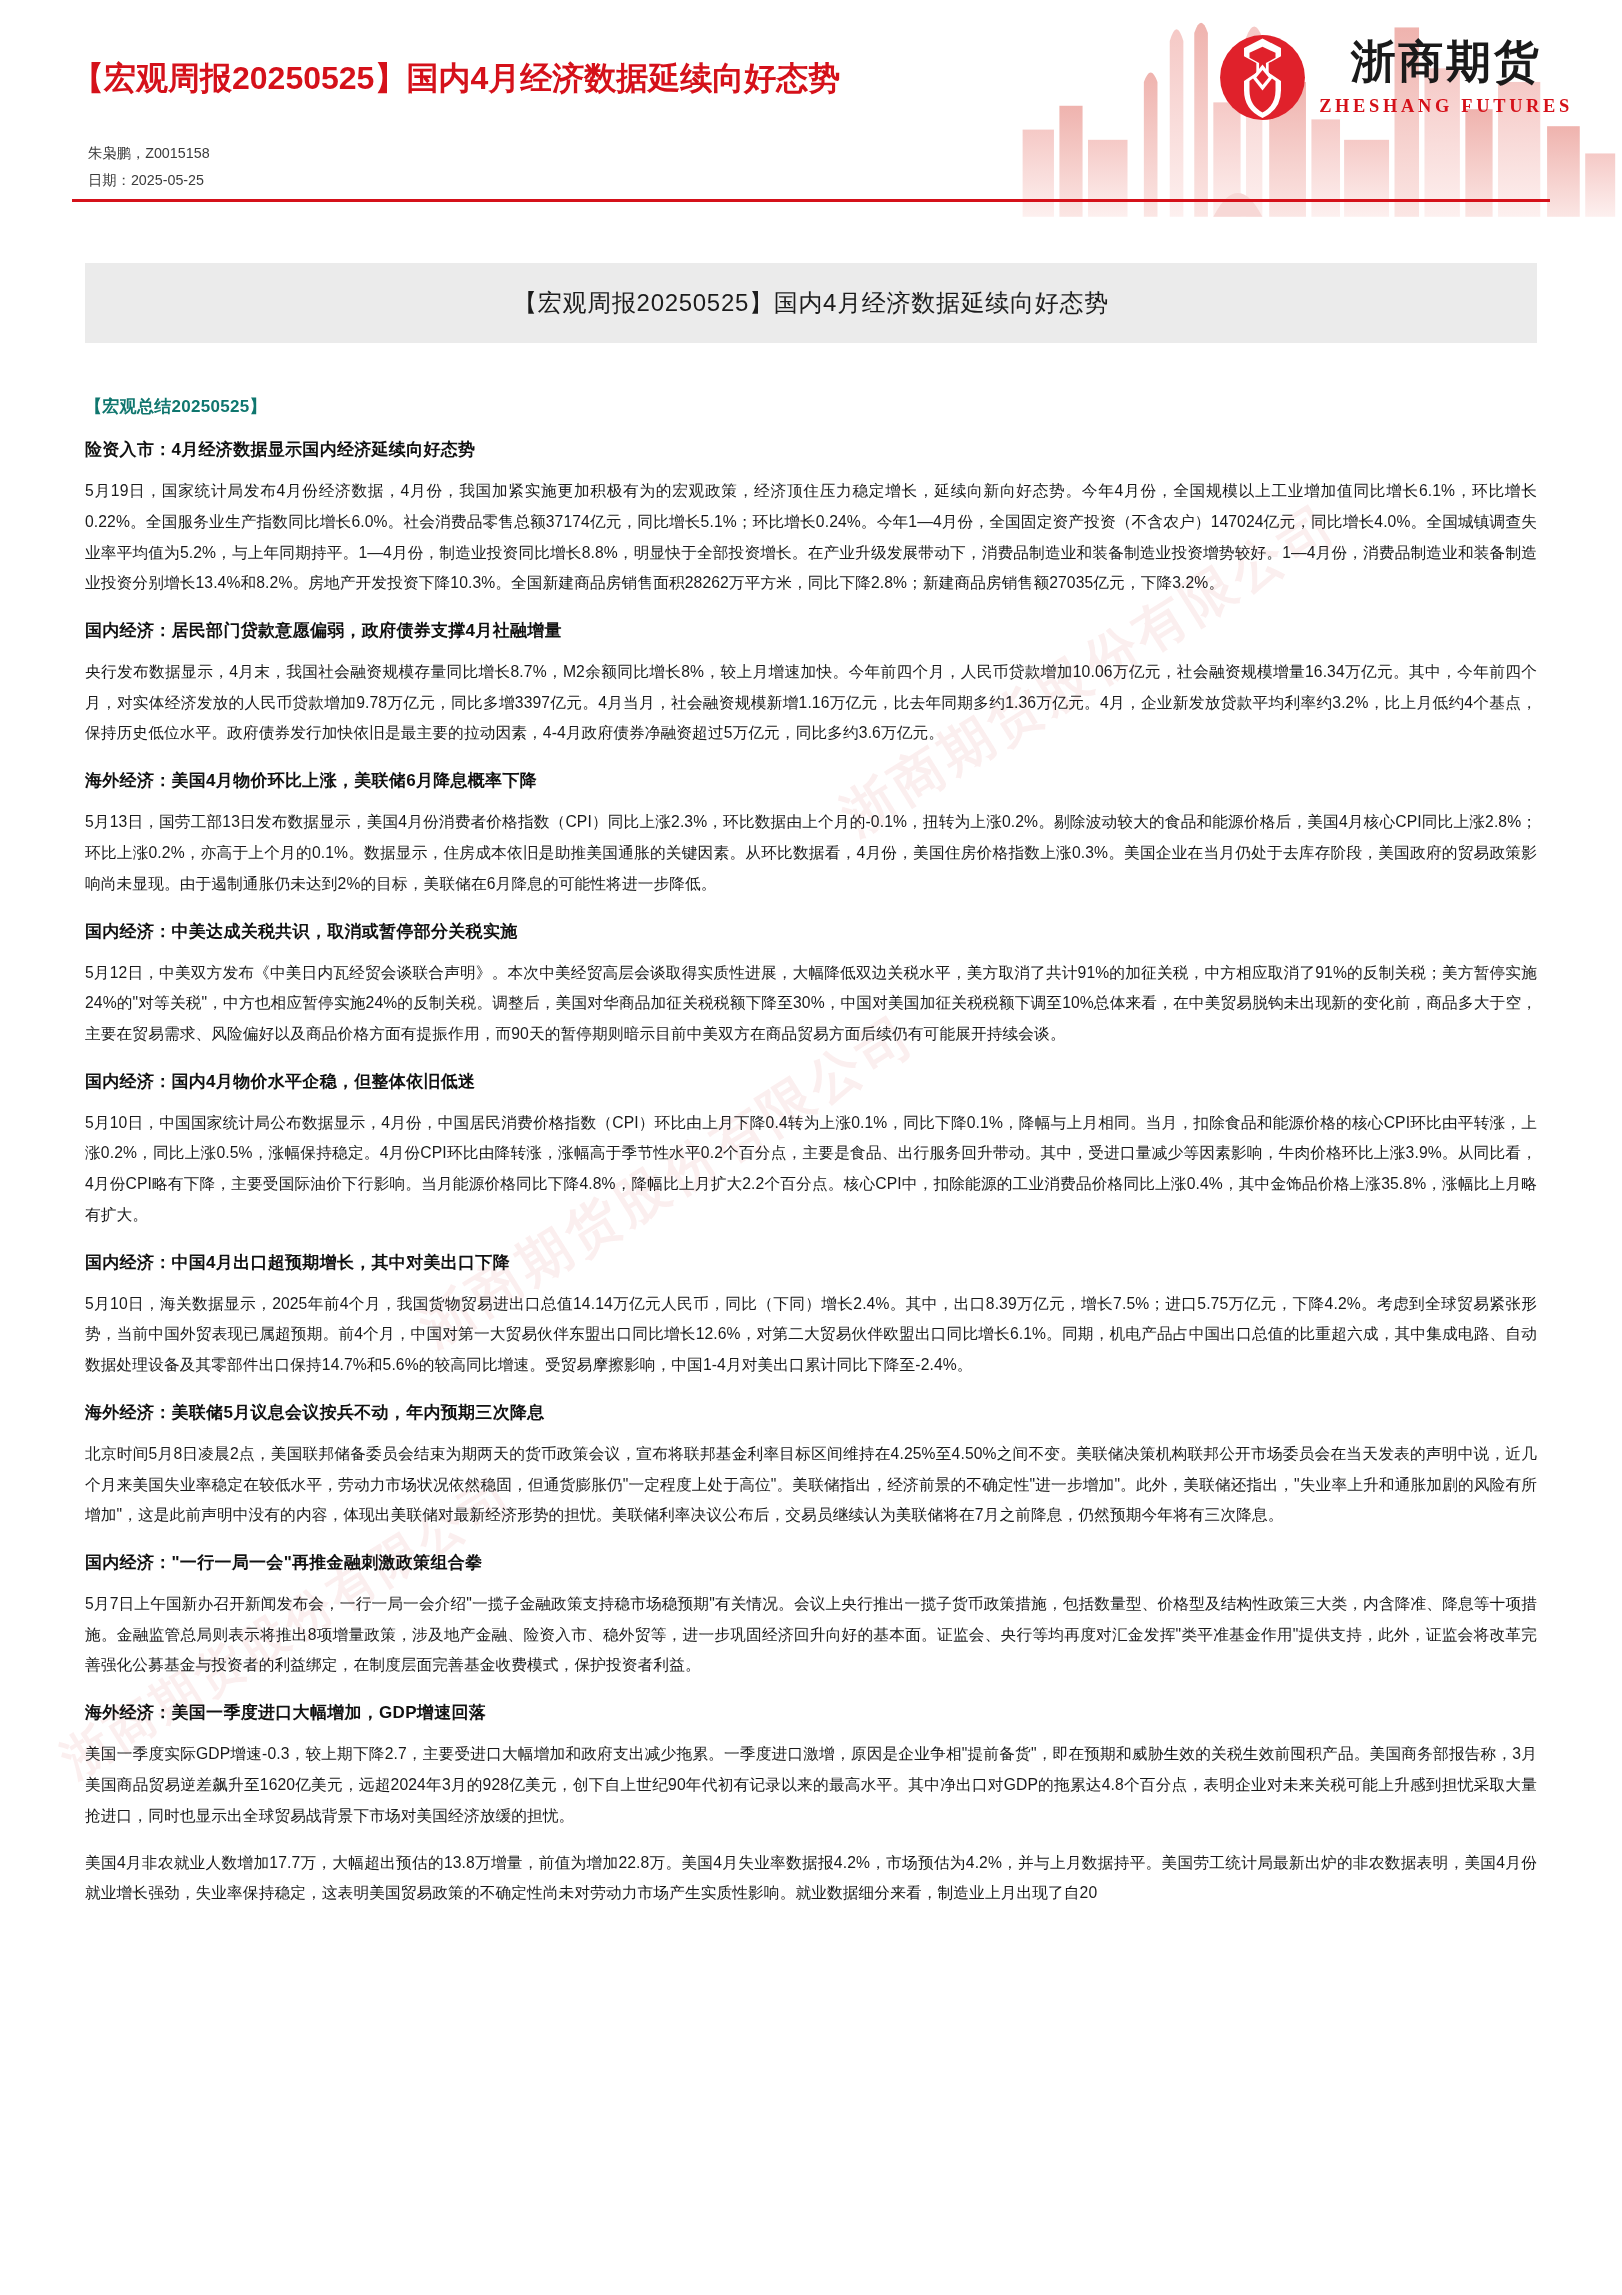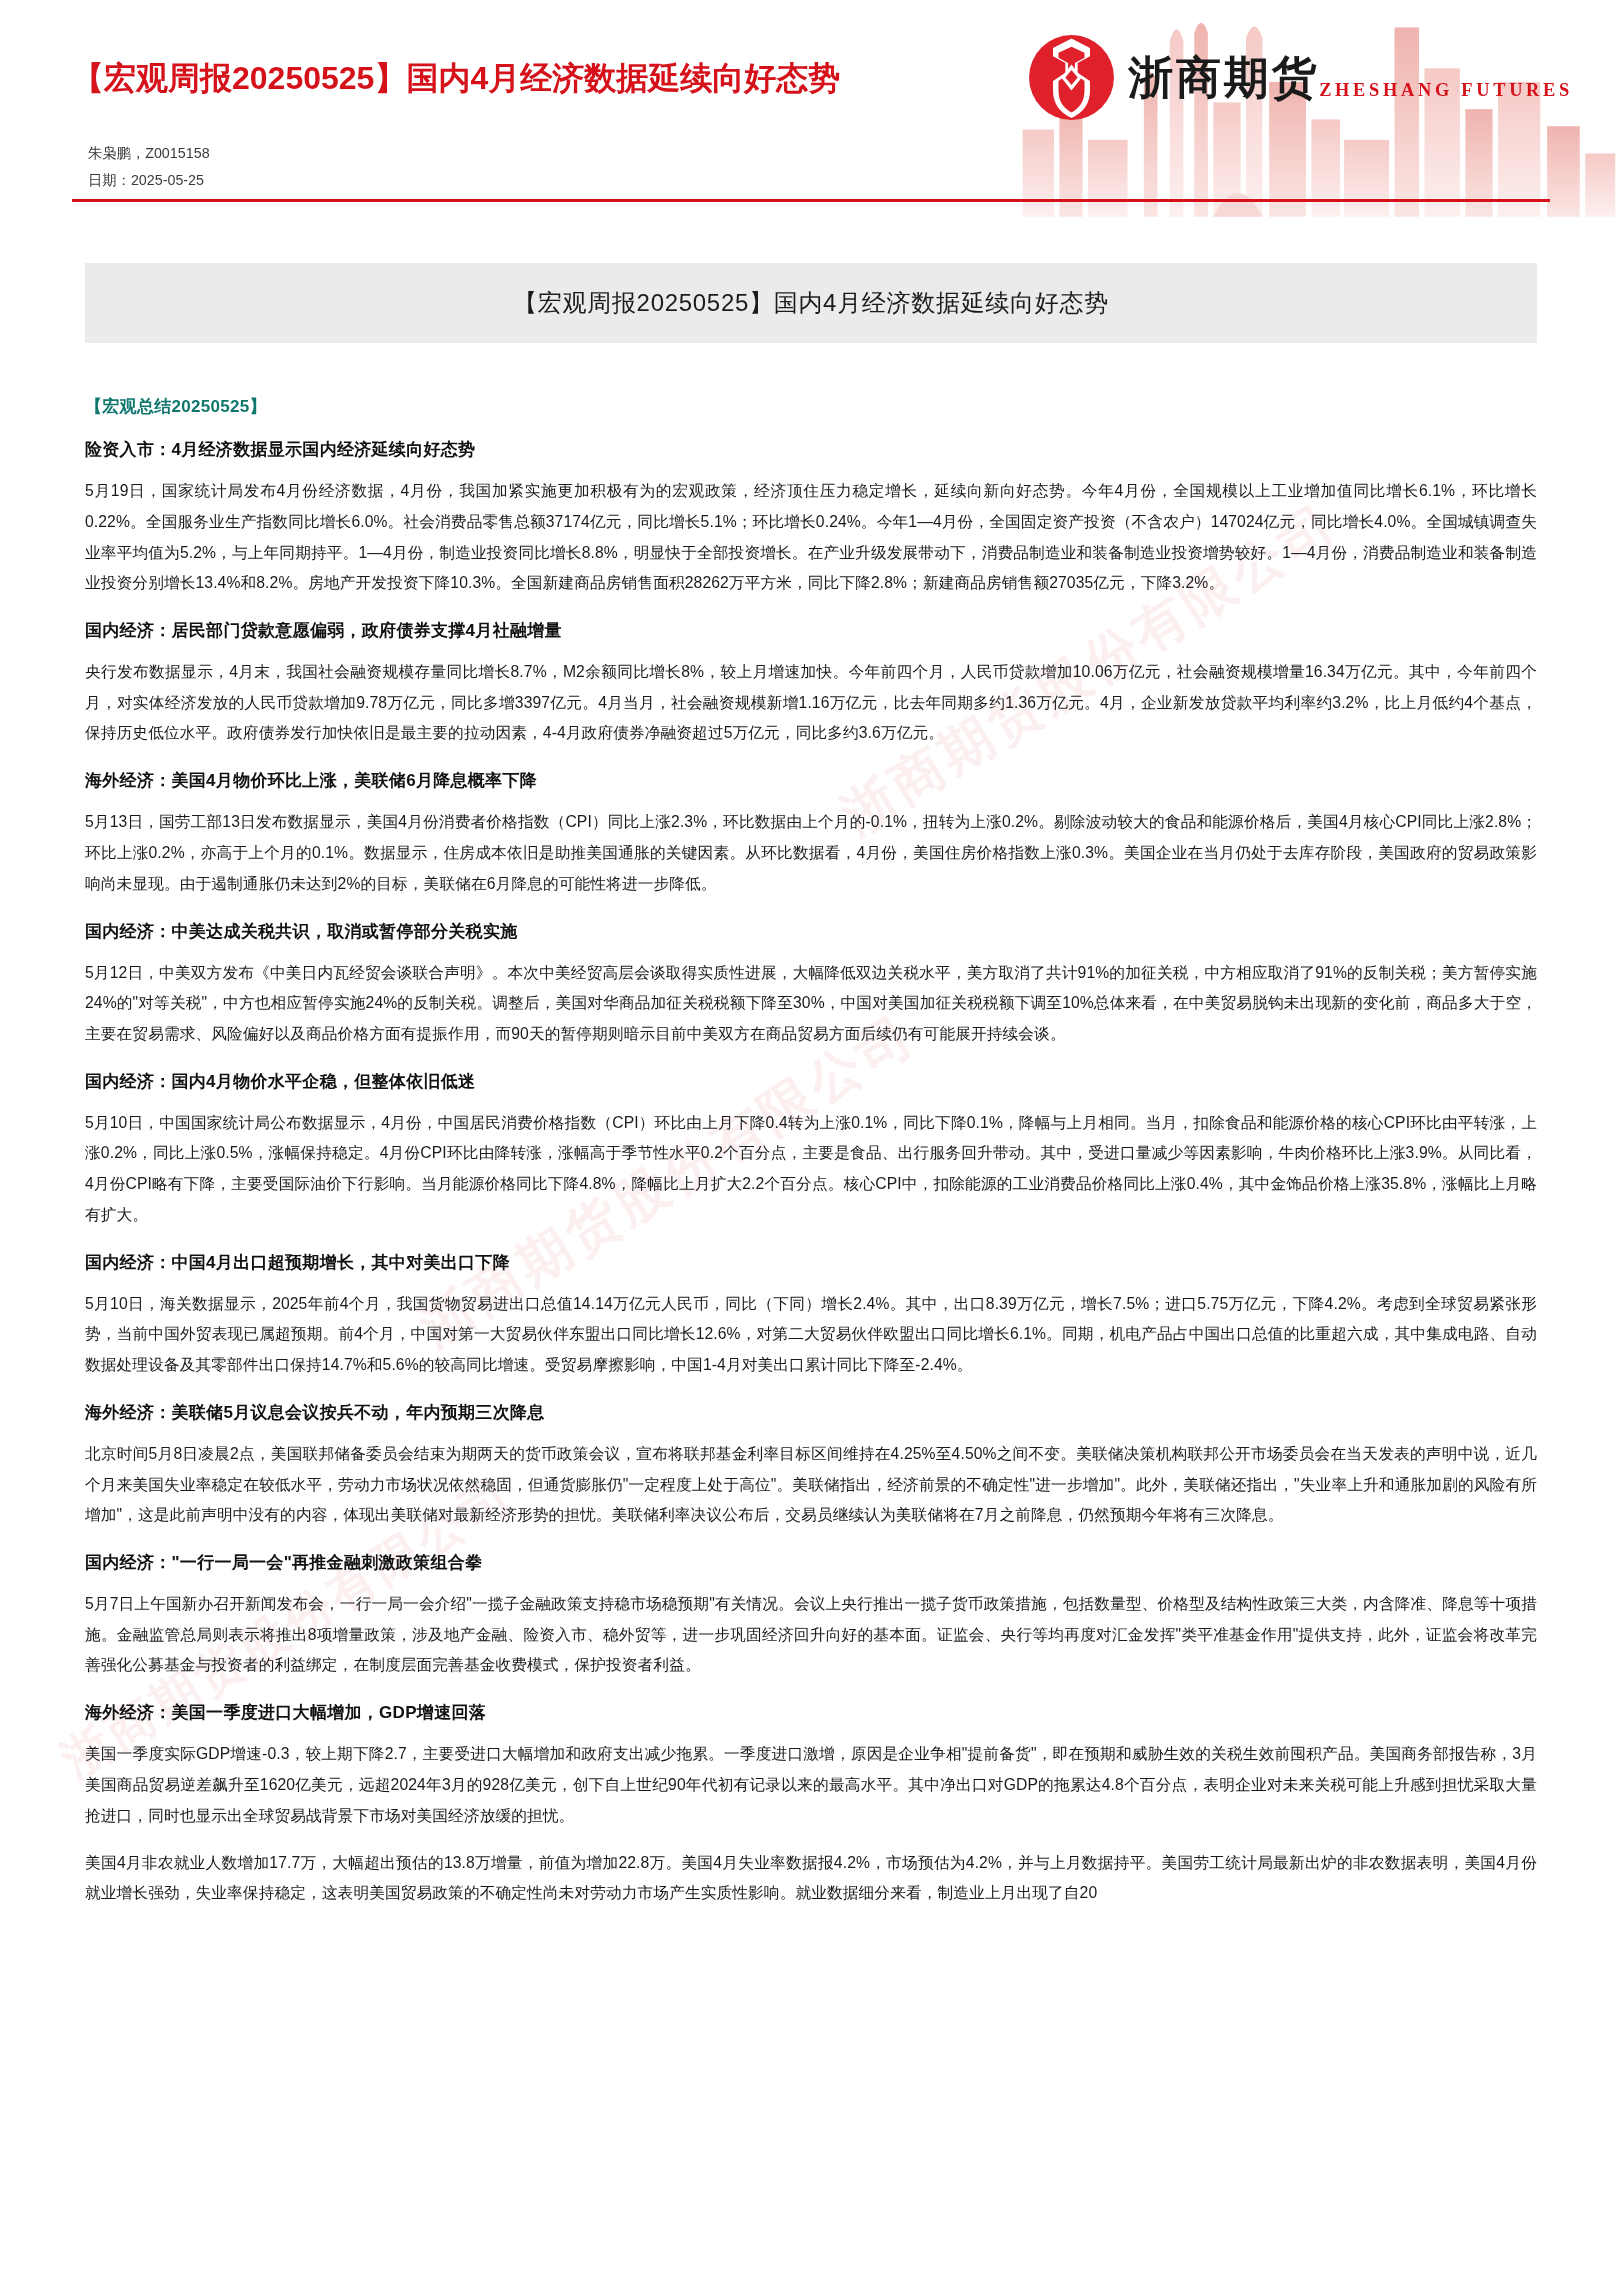--- a/index.html
+++ b/index.html
@@ -70,22 +70,22 @@
     z-index: 5;
   }
   .logo-mark {
     width: 89px;
     height: 89px;
     position: relative;
     flex: 0 0 auto;
   }
   .logo-text {
     display: flex;
-    flex-direction: row;
-    align-items: flex-end;
+    flex-direction: column;
+    align-items: center;
   }
   .logo-cn {
     font-family: "Liberation Sans", "DejaVu Sans", sans-serif;
     font-size: 45px;
     font-weight: bold;
     color: #1a1a1a;
     letter-spacing: 2.7px;
     line-height: 1.05;
     white-space: nowrap;
   }

